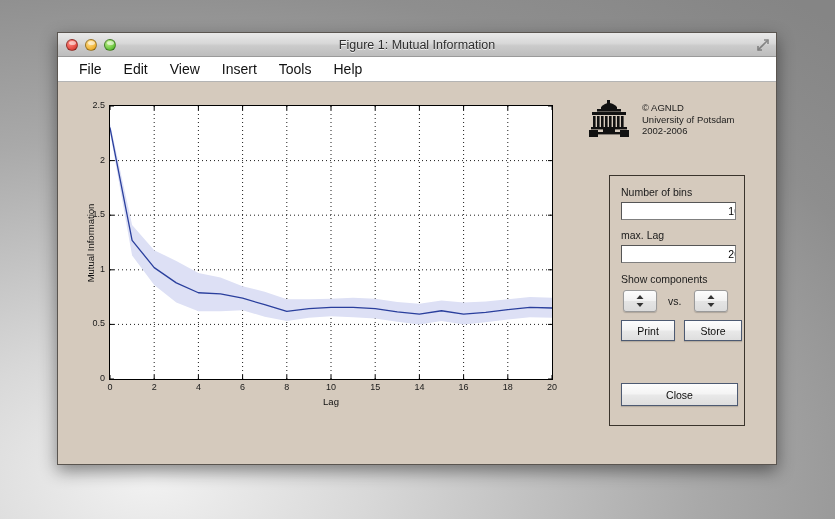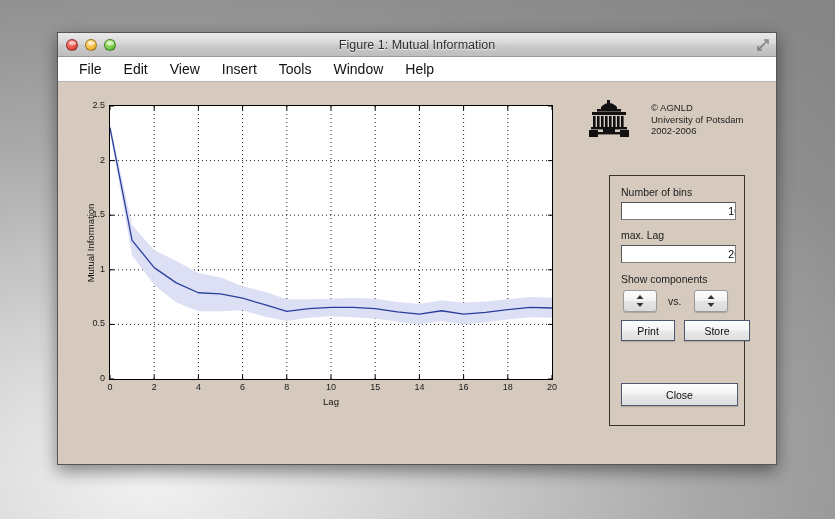--- a/index.html
+++ b/index.html
@@ -119,21 +119,21 @@
     position: absolute;
     left: 50%; transform: translateX(-50%);
     font-size: 9.5px; color: #111;
     font-family: "Liberation Sans", sans-serif;
   }
 
   
   #logo-block {
     position: absolute;
     left: 525px; top: 16px;
-    display: flex; align-items: flex-start; gap: 16px;
+    display: flex; align-items: flex-start; gap: 7px;
   }
   #logo-mark { width: 52px; height: 40px; flex: 0 0 52px; }
   #logo-text {
     font-size: 9.5px; line-height: 11.5px;
     color: #1d1d1d; padding-top: 4px;
     font-family: "Liberation Sans", sans-serif;
   }
 
   
   #control-panel {
@@ -214,21 +214,20 @@
       <path d="M6 12 H2 V8" stroke="#444" stroke-width="1.6" fill="none"></path>
     </svg>
   </div>
 
   <div id="menubar">
     <div class="menu-item">File</div>
     <div class="menu-item">Edit</div>
     <div class="menu-item">View</div>
     <div class="menu-item">Insert</div>
     <div class="menu-item">Tools</div>
-    <div class="menu-item">Window</div>
     <div class="menu-item">Help</div>
   </div>
 
   <div id="figure-body">
 
     <div id="plot-wrap">
       <div id="plot-area">
         <svg id="plot-svg" width="442" height="273" viewBox="0 0 442 273">
           <g id="gridlines">
               <line x1="44.2" y1="0" x2="44.2" y2="273" stroke="#000" stroke-width="0.9" stroke-dasharray="1,3"></line>
@@ -361,20 +360,20 @@
       </div>
       <div id="vs-label" style="left:58px; top:119px;">vs.</div>
       <div class="stepper" style="left:84px; top:114px;">
         <svg width="9" height="14" viewBox="0 0 9 14">
           <path d="M4.5 1 L8 5 L1 5 Z" fill="#333"></path>
           <path d="M4.5 13 L8 9 L1 9 Z" fill="#333"></path>
         </svg>
       </div>
 
       <div class="btn dark-edge" style="left:11px; top:144px; width:54px; height:21px;">Print</div>
-      <div class="btn dark-edge" style="left:74px; top:144px; width:66px; height:21px;">Store</div>
+      <div class="btn dark-edge" style="left:74px; top:144px; width:58px; height:21px;">Store</div>
 
 
       <div class="btn dark-edge" style="left:11px; top:207px; width:117px; height:23px;">Close</div>
     </div>
 
   </div>
 </div>
 
 </body></html>

